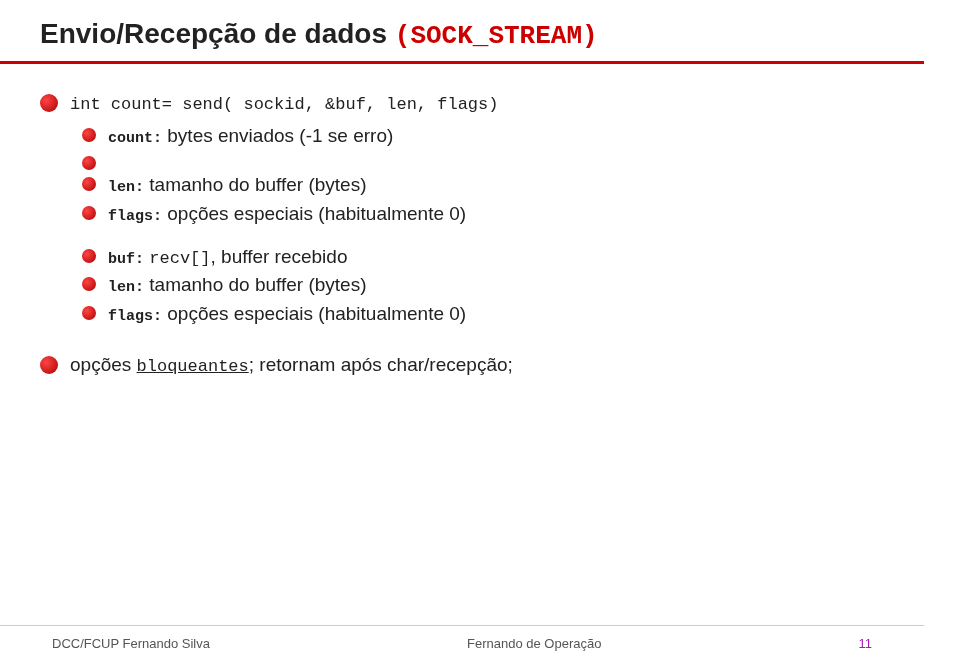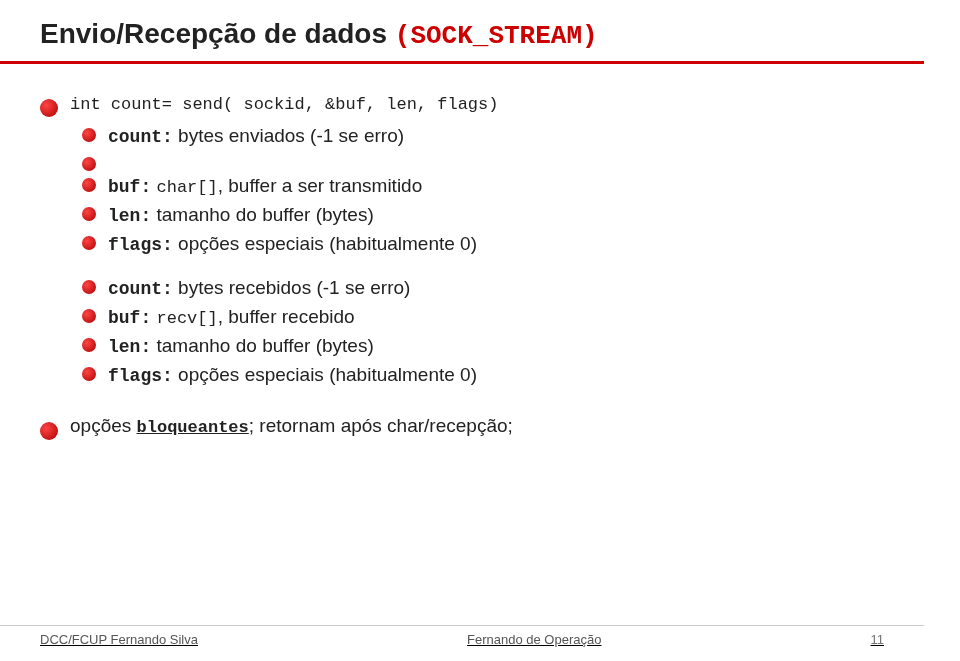--- a/index.html
+++ b/index.html
@@ -84,21 +84,21 @@
     }
 
     .bullet-text .mono {
       font-family: 'Courier New', Courier, monospace;
       font-size: 17px;
     }
 
     
     .toplevel-row {
       display: flex;
-      align-items: flex-end;
+      align-items: flex-start;
       margin-bottom: 6px;
       margin-top: 6px;
     }
 
     .sub-items {
       margin-left: 42px;
       margin-bottom: 6px;
     }
 
     .sub-items .bullet-row {
@@ -106,46 +106,45 @@
     }
 
     .section-block {
       margin-bottom: 10px;
     }
 
     
     .footer {
       border-top: 1.5px solid #cccccc;
       display: flex;
-      align-items: flex-start;
+      align-items: center;
       justify-content: space-between;
-      padding: 6px 40px;
+      padding: 6px 52px;
       height: 36px;
-      text-decoration: underline;
     }
 
     .footer-left {
       font-size: 13px;
       color: #555;
     }
 
     .footer-center {
       font-size: 13px;
       color: #555;
     }
 
     .footer-right {
       font-size: 13px;
-      color: #737373;
+      color: #a21caf;
     }
 
     .mono-bold {
       font-family: 'Courier New', Courier, monospace;
       font-weight: bold;
-      font-size: 18px;
+      font-size: 15px;
       margin-top: 24px;
     }
   </style>
 </head>
 <body>
 
 <div class="slide-container">
 
   <div class="header">
     <span class="header-title">
@@ -169,26 +168,20 @@
           <span class="bullet-icon small"></span>
           <span class="bullet-text">
             <span class="mono-bold">count:</span> bytes enviados (-1 se erro)
           </span>
         </div>
 
         <div class="bullet-row">
           <span class="bullet-icon small"></span>
         </div>
 
-        <div class="bullet-row">
-          <span class="bullet-icon small"></span>
-          <span class="bullet-text">
-            <span class="mono-bold">buf:</span> <span class="mono">char[]</span>, buffer a ser transmitido
-          </span>
-        </div>
 
         <div class="bullet-row">
           <span class="bullet-icon small"></span>
           <span class="bullet-text">
             <span class="mono-bold">len:</span> tamanho do buffer (bytes)
           </span>
         </div>
 
         <div class="bullet-row">
           <span class="bullet-icon small"></span>
@@ -197,26 +190,20 @@
           </span>
         </div>
 
       </div>
     </div>
 
     <div class="section-block">
 
       <div class="sub-items">
 
-        <div class="bullet-row">
-          <span class="bullet-icon small"></span>
-          <span class="bullet-text">
-            <span class="mono-bold">count:</span> bytes recebidos (-1 se erro)
-          </span>
-        </div>
 
         <div class="bullet-row">
           <span class="bullet-icon small"></span>
           <span class="bullet-text">
             <span class="mono-bold">buf:</span> <span class="mono">recv[]</span>, buffer recebido
           </span>
         </div>
 
         <div class="bullet-row">
           <span class="bullet-icon small"></span>
@@ -231,21 +218,21 @@
             <span class="mono-bold">flags:</span> opções especiais (habitualmente 0)
           </span>
         </div>
 
       </div>
     </div>
 
     <div class="toplevel-row" style="margin-top:8px;">
       <span class="bullet-icon"></span>
       <span class="bullet-text">
-        <span>opções </span><span class="mono" style="font-weight:bold; text-decoration:underline;">bloqueantes</span><span>; retornam após char/recepção;</span>
+        <span>opções </span><span class="mono" style="font-weight:normal; text-decoration:underline;">bloqueantes</span><span>; retornam após char/recepção;</span>
       </span>
     </div>
 
   </div>
 
   <div class="footer">
     <span class="footer-left">DCC/FCUP Fernando Silva</span>
     <span class="footer-center">Fernando de Operação</span>
     <span class="footer-right">11</span>
   </div>

